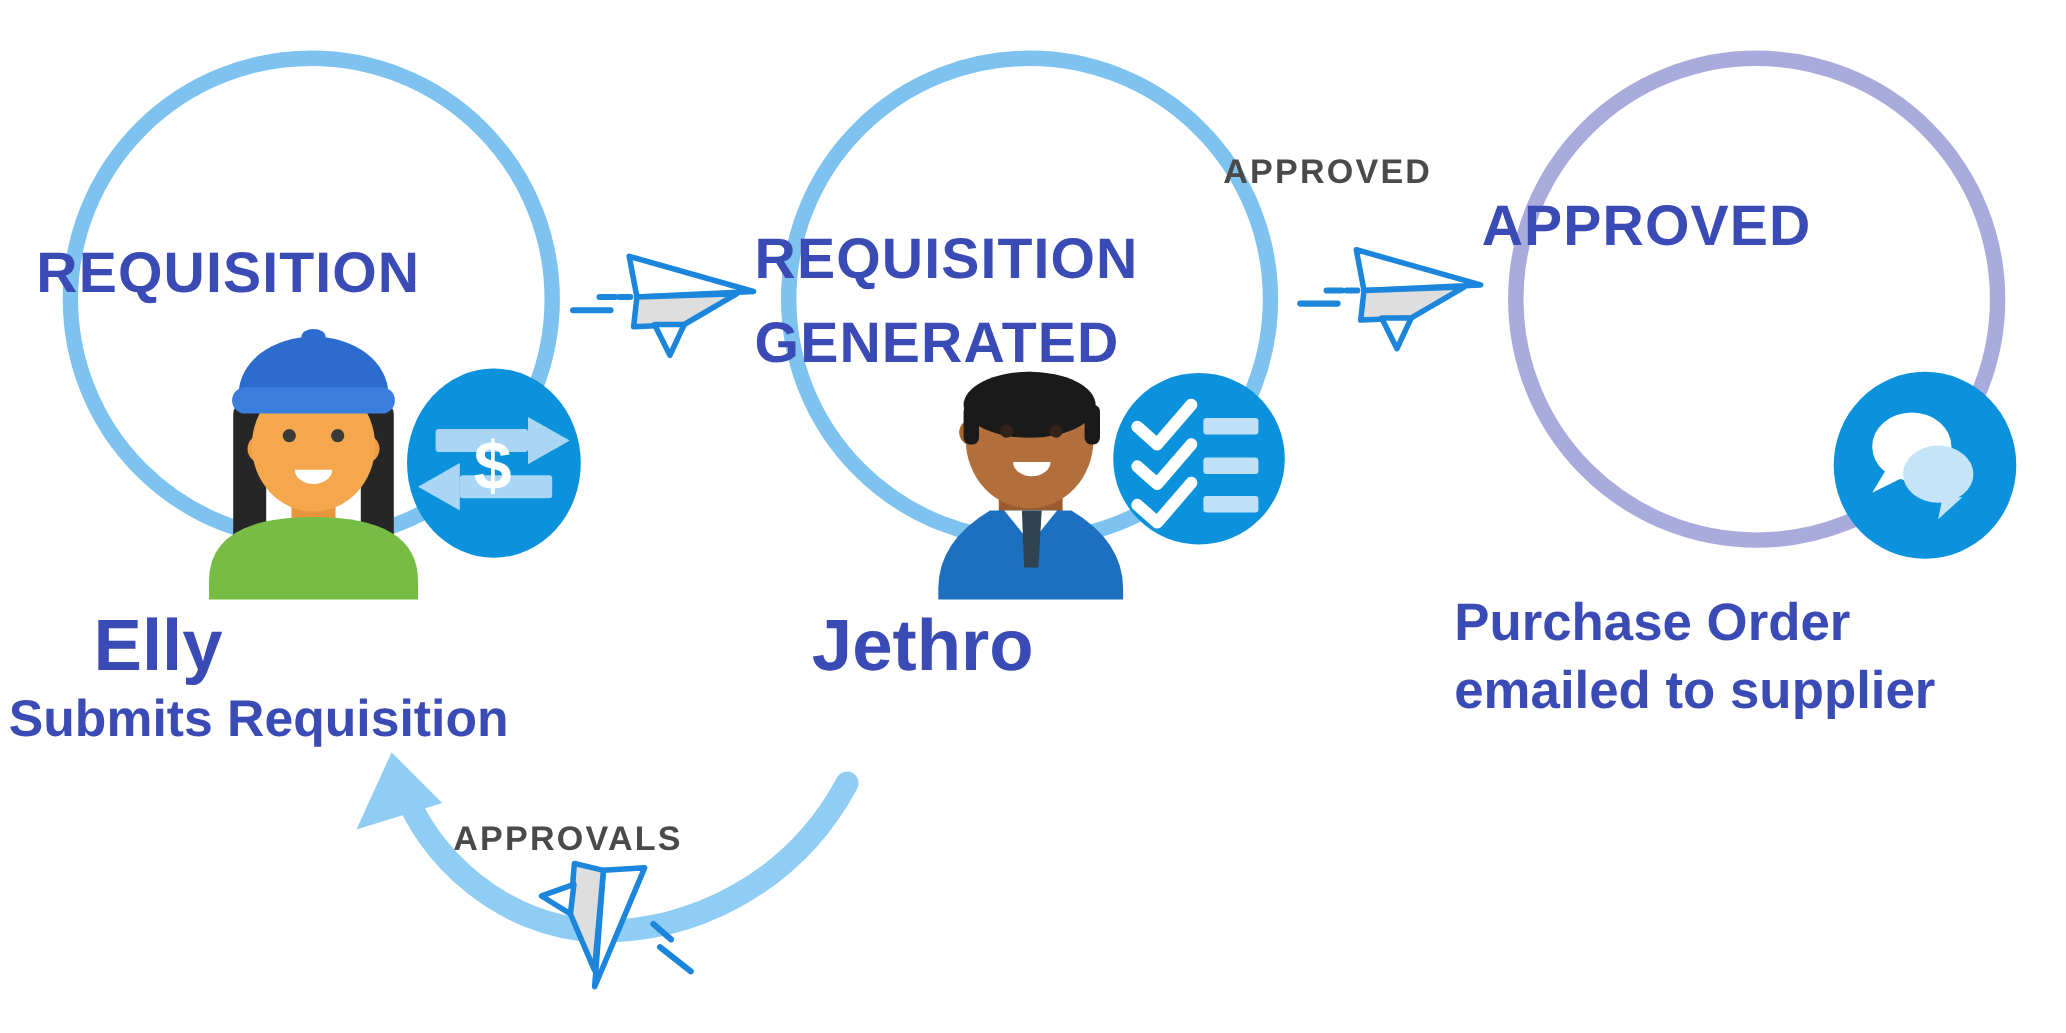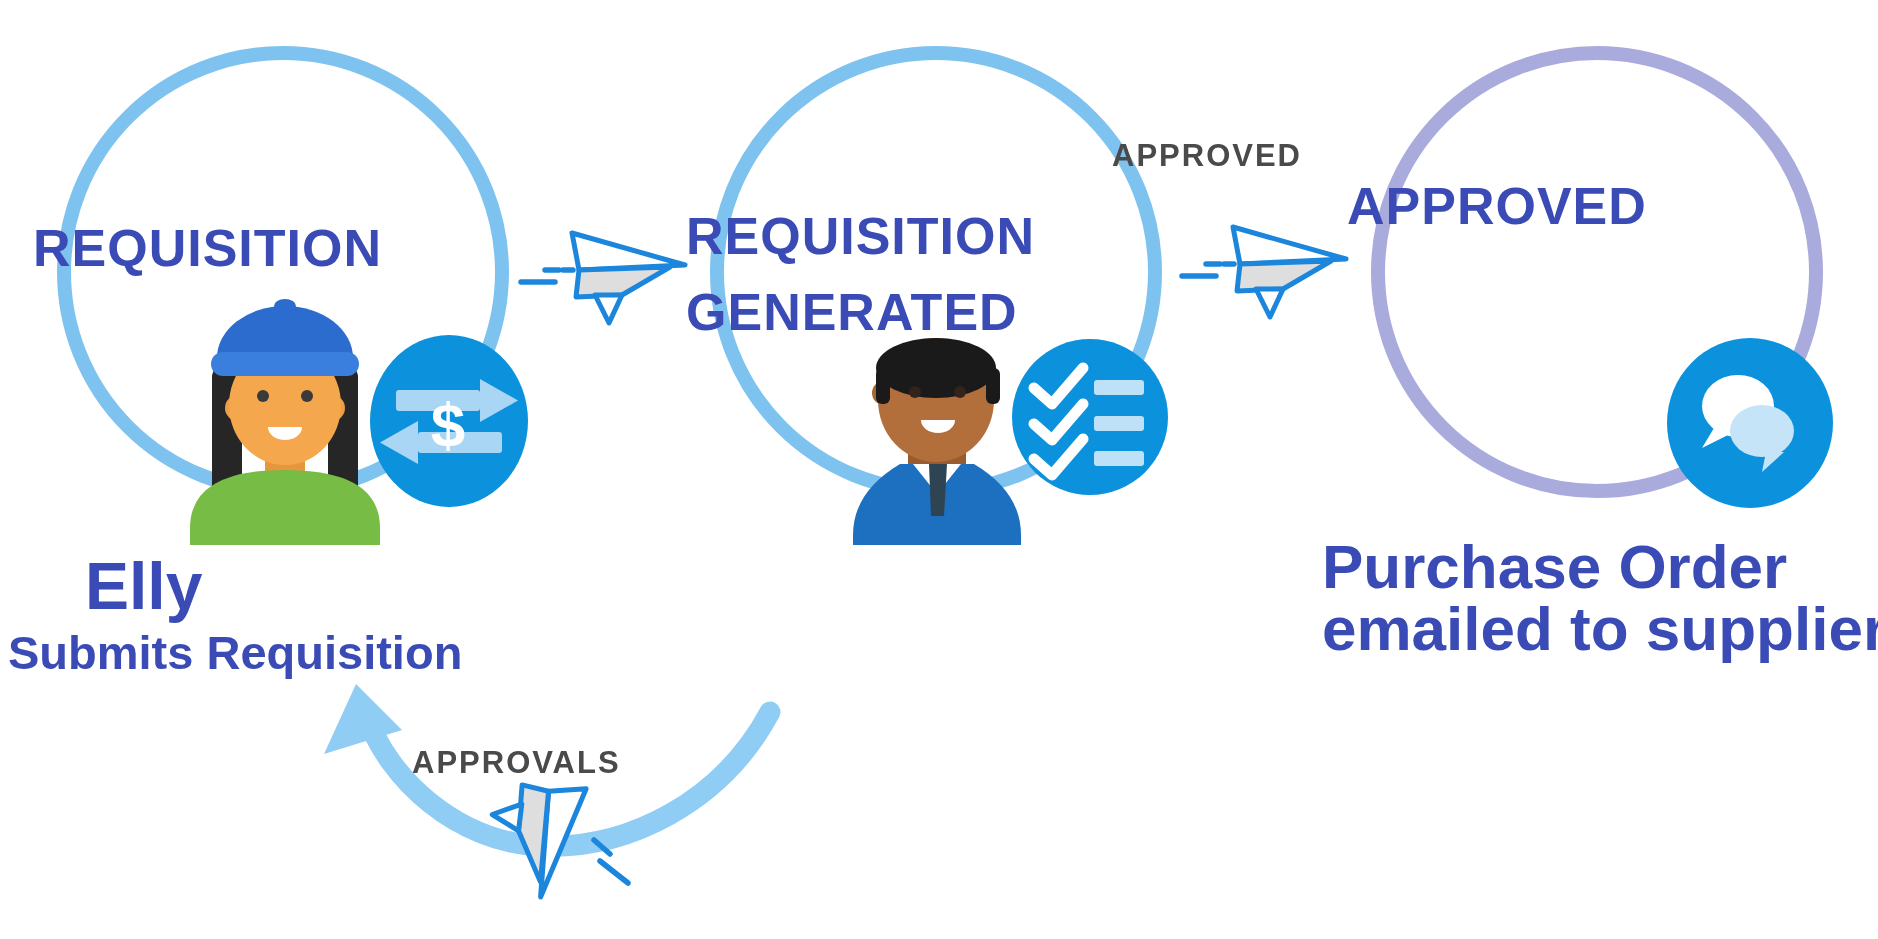--- a/index.html
+++ b/index.html
@@ -129,25 +129,26 @@
   </svg>
 
   <div class="txt circle-title" style="left:33px;top:214px;width:500px;">REQUISITION</div>
   <div class="txt person-name" style="left:85px;top:548px;width:400px;">Elly</div>
   <div class="txt caption" style="left:8px;top:622px;width:550px;">Submits Requisition</div>
 
   <div class="txt circle-title" style="left:686px;top:198px;width:500px;line-height:76px;">
     <div>REQUISITION</div>
     <div>GENERATED</div>
   </div>
+  <div class="txt person-name" style="left:738px;top:548px;width:400px;">Jethro</div>
 
   <div class="txt circle-title" style="left:1347px;top:172px;width:500px;">
     <div>APPROVED</div>
   </div>
-  <div class="txt caption" style="left:1322px;top:536px;width:550px;font-size:62px;">
+  <div class="txt caption" style="left:1322px;top:536px;width:550px;font-size:48px;">
     <div>Purchase Order</div>
     <div>emailed to supplier</div>
   </div>
 
   <div class="txt flow-label" style="left:1112px;top:138px;width:300px;">APPROVED</div>
   <div class="txt flow-label" style="left:412px;top:745px;width:300px;">APPROVALS</div>
 
 </div>
 
 </body></html>

